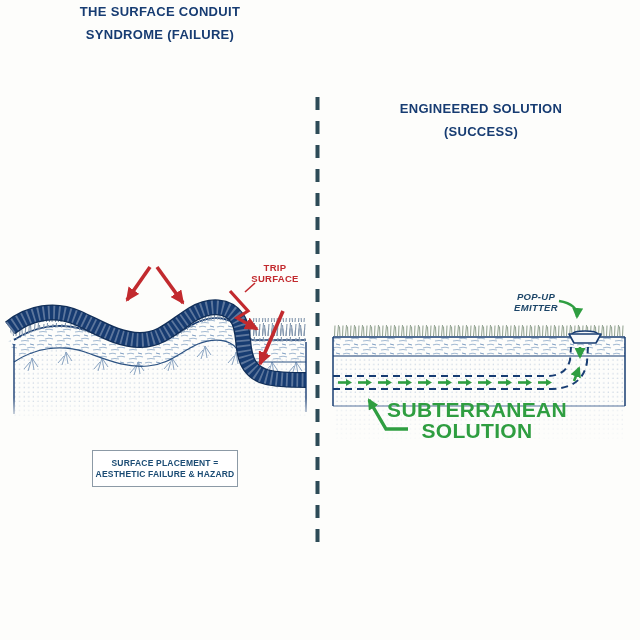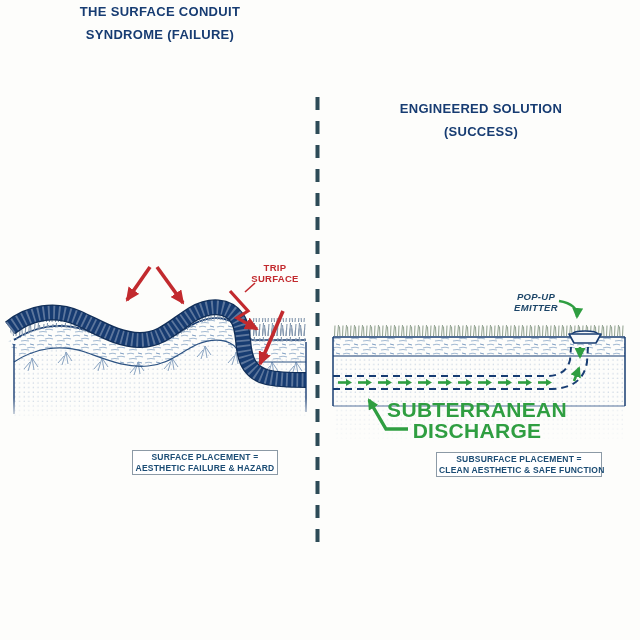--- a/index.html
+++ b/index.html
@@ -16,21 +16,21 @@
   .title{width:320px;text-align:center;color:var(--navy);font-weight:700;
          font-size:13px;line-height:23px;letter-spacing:.3px;}
   .red-label{color:var(--red);font-weight:700;text-align:center;}
   .big-label{font-size:17.5px;line-height:20px;letter-spacing:.3px;}
   .small-label{font-size:9.5px;line-height:11px;letter-spacing:.3px;font-weight:700;text-align:center;}
   .green-label{color:var(--green);font-weight:700;text-align:center;
                font-size:21px;line-height:21px;letter-spacing:.3px;}
   .emitter-label{color:var(--label-navy);font-style:italic;}
   .caption-box{border:1px solid var(--caption-border);background:rgba(255,255,255,.85);
                color:var(--caption-navy);font-weight:700;font-size:8.5px;line-height:10.5px;
-               text-align:center;padding:1px 2px;letter-spacing:.2px;white-space:nowrap;margin-left:40px;}
+               text-align:center;padding:7px 2px;letter-spacing:.2px;white-space:nowrap;}
   svg{display:block;}
 </style>
 </head>
 <body>
 
 <div class="canvas">
 
   <svg class="abs" style="left:0;top:0" width="640" height="640" viewBox="0 0 640 640">
     <defs>
       <pattern id="dots" patternUnits="userSpaceOnUse" width="4.6" height="4.6">
@@ -186,26 +186,22 @@
     <div>SURFACE</div>
   </div>
 
   <div class="abs small-label emitter-label" style="left:500px;top:291px;width:72px">
     <div>POP-UP</div>
     <div>EMITTER</div>
   </div>
 
   <div class="abs green-label" style="left:378px;top:399px;width:198px">
     <div>SUBTERRANEAN</div>
-    <div>DISCHARGE</div>
+    <div>SOLUTION</div>
   </div>
 
   <div class="abs caption-box" style="left:92px;top:450px;width:140px">
     <div>SURFACE PLACEMENT =</div>
     <div>AESTHETIC FAILURE &amp; HAZARD</div>
   </div>
 
-  <div class="abs caption-box" style="left:396px;top:452px;width:160px">
-    <div>SUBSURFACE PLACEMENT =</div>
-    <div>CLEAN AESTHETIC &amp; SAFE FUNCTION</div>
-  </div>
 
 </div>
 
 </body></html>

